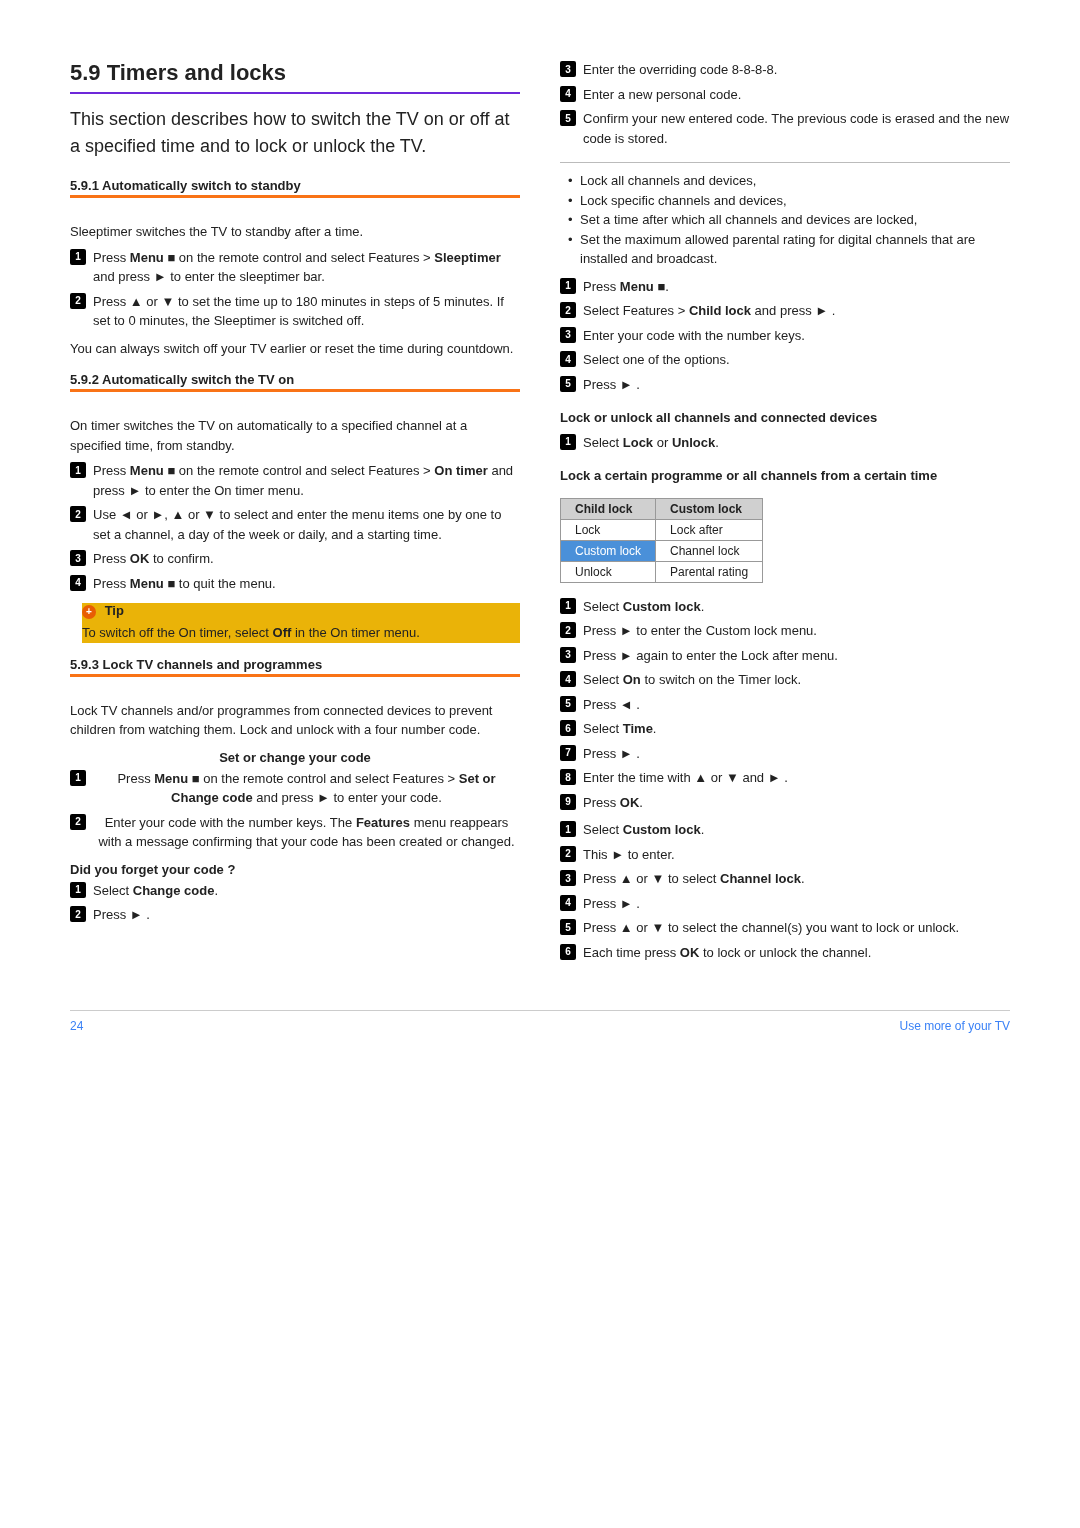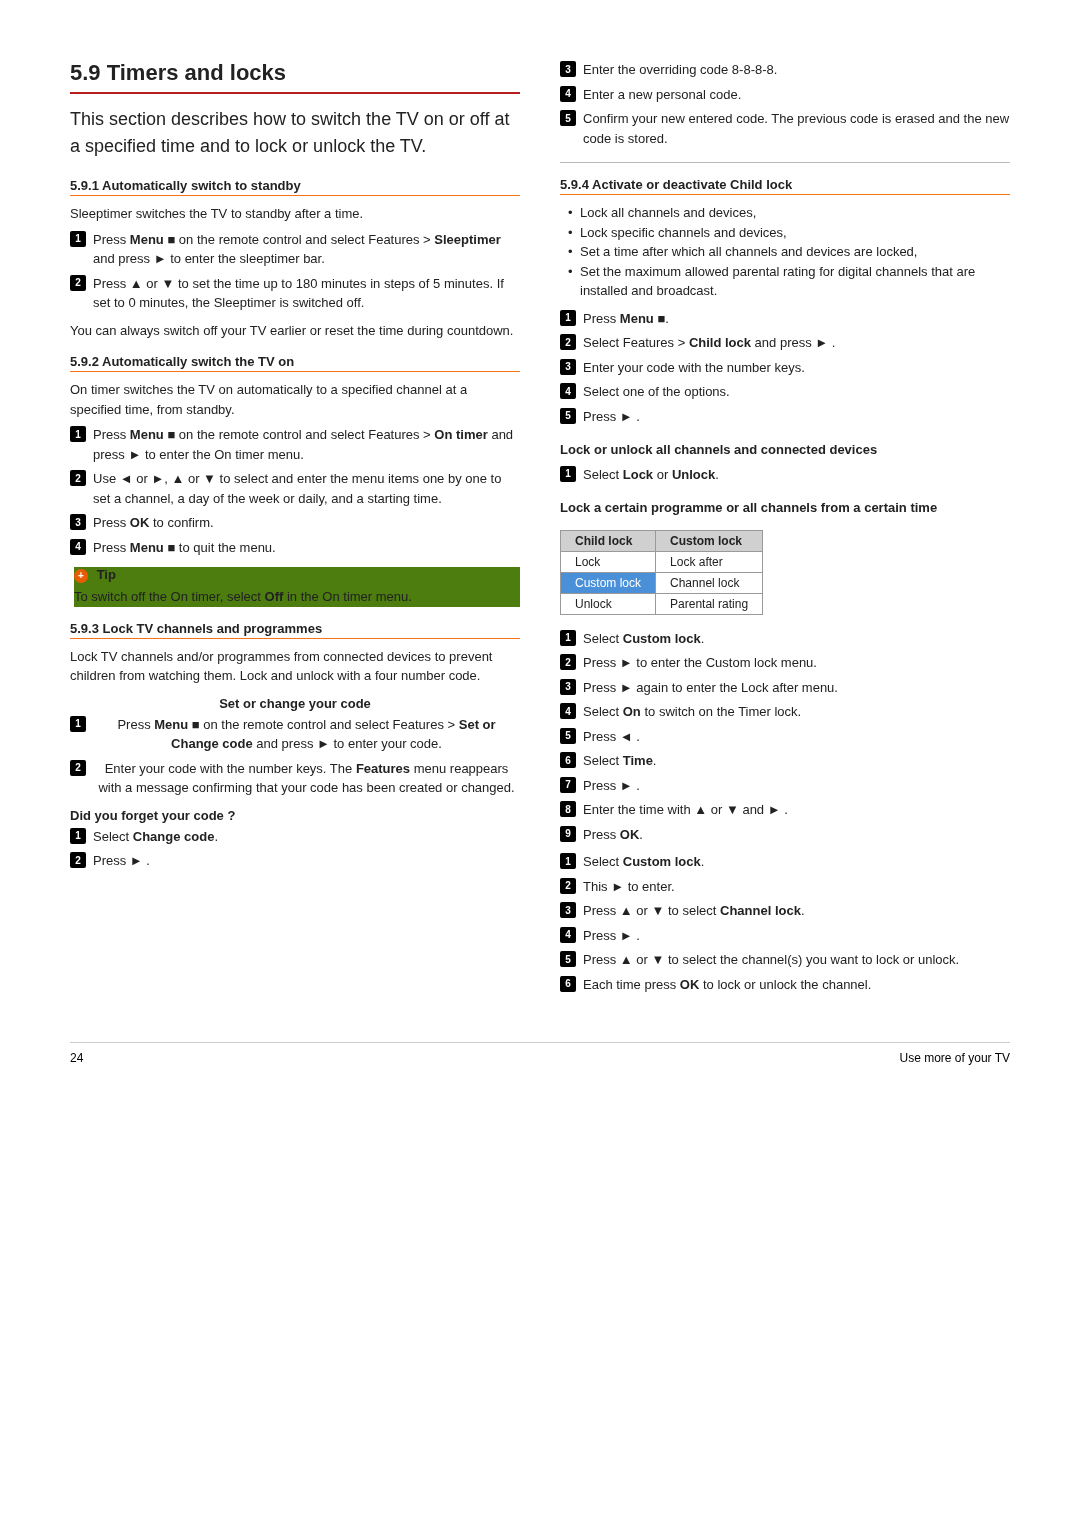--- a/index.html
+++ b/index.html
@@ -20,35 +20,35 @@
       flex: 1;
       max-width: 460px;
     }
     .col-right {
       flex: 1;
       max-width: 460px;
     }
     h1.section-title {
       font-size: 22px;
       font-weight: bold;
-      border-bottom: 2px solid #b91c1c;
+      border-bottom: 2px solid #6d28d9;
       padding-bottom: 6px;
       margin-bottom: 12px;
     }
     .section-desc {
       font-size: 18px;
       margin-bottom: 18px;
       line-height: 1.5;
     }
     h2.subsection-title {
       font-size: 13px;
       font-weight: bold;
-      margin-bottom: 8px;
+      margin-bottom: 24px;
       margin-top: 14px;
-      border-bottom: 1px solid #f97316;
+      border-bottom: 3px solid #f97316;
       padding-bottom: 2px;
     }
     .subsection-desc {
       font-size: 13px;
       line-height: 1.5;
       margin-bottom: 6px;
     }
     .steps-list {
       list-style: none;
       padding: 0;
@@ -74,23 +74,23 @@
       height: 16px;
       margin-right: 7px;
       margin-top: 1px;
       flex-shrink: 0;
     }
     .step-text {
       flex: 1;
     }
     .step-text b { font-weight: bold; }
     .tip-box {
-      background: #4d7c0f;
+      background: #eab308;
       border: none;
-      margin: 10px 0 14px 4px;
+      margin: 10px 0 14px 12px;
     }
     .tip-title {
       font-weight: bold;
       font-size: 13px;
       margin-bottom: 4px;
     }
     .tip-title .tip-icon {
       display: inline-block;
       width: 14px;
       height: 14px;
@@ -160,21 +160,21 @@
       font-weight: bold;
       font-size: 13px;
       margin: 14px 0 5px 0;
       line-height: 1.5;
     }
     .page-footer {
       display: flex;
       justify-content: space-between;
       margin-top: 40px;
       font-size: 12px;
-      color: #000000;
+      color: #3b82f6;
       border-top: 1px solid #ccc;
       padding-top: 8px;
     }
     .divider {
       border: none;
       border-top: 1px solid #bbb;
       margin: 14px 0 8px 0;
     }
   </style>
 </head>
@@ -276,21 +276,20 @@
           <span class="step-text">Enter a new personal code.</span>
         </li>
         <li>
           <span class="step-num">5</span>
           <span class="step-text">Confirm your new entered code. The previous code is erased and the new code is stored.</span>
         </li>
       </ul>
 
       <hr class="divider">
 
-      <h2 class="subsection-title">5.9.4   Activate or deactivate Child lock</h2>
       <ul class="bullet-list">
         <li>Lock all channels and devices,</li>
         <li>Lock specific channels and devices,</li>
         <li>Set a time after which all channels and devices are locked,</li>
         <li>Set the maximum allowed parental rating for digital channels that are installed and broadcast.</li>
       </ul>
       <ul class="steps-list">
         <li>
           <span class="step-num">1</span>
           <span class="step-text">Press <b>Menu</b> ■.</span>

